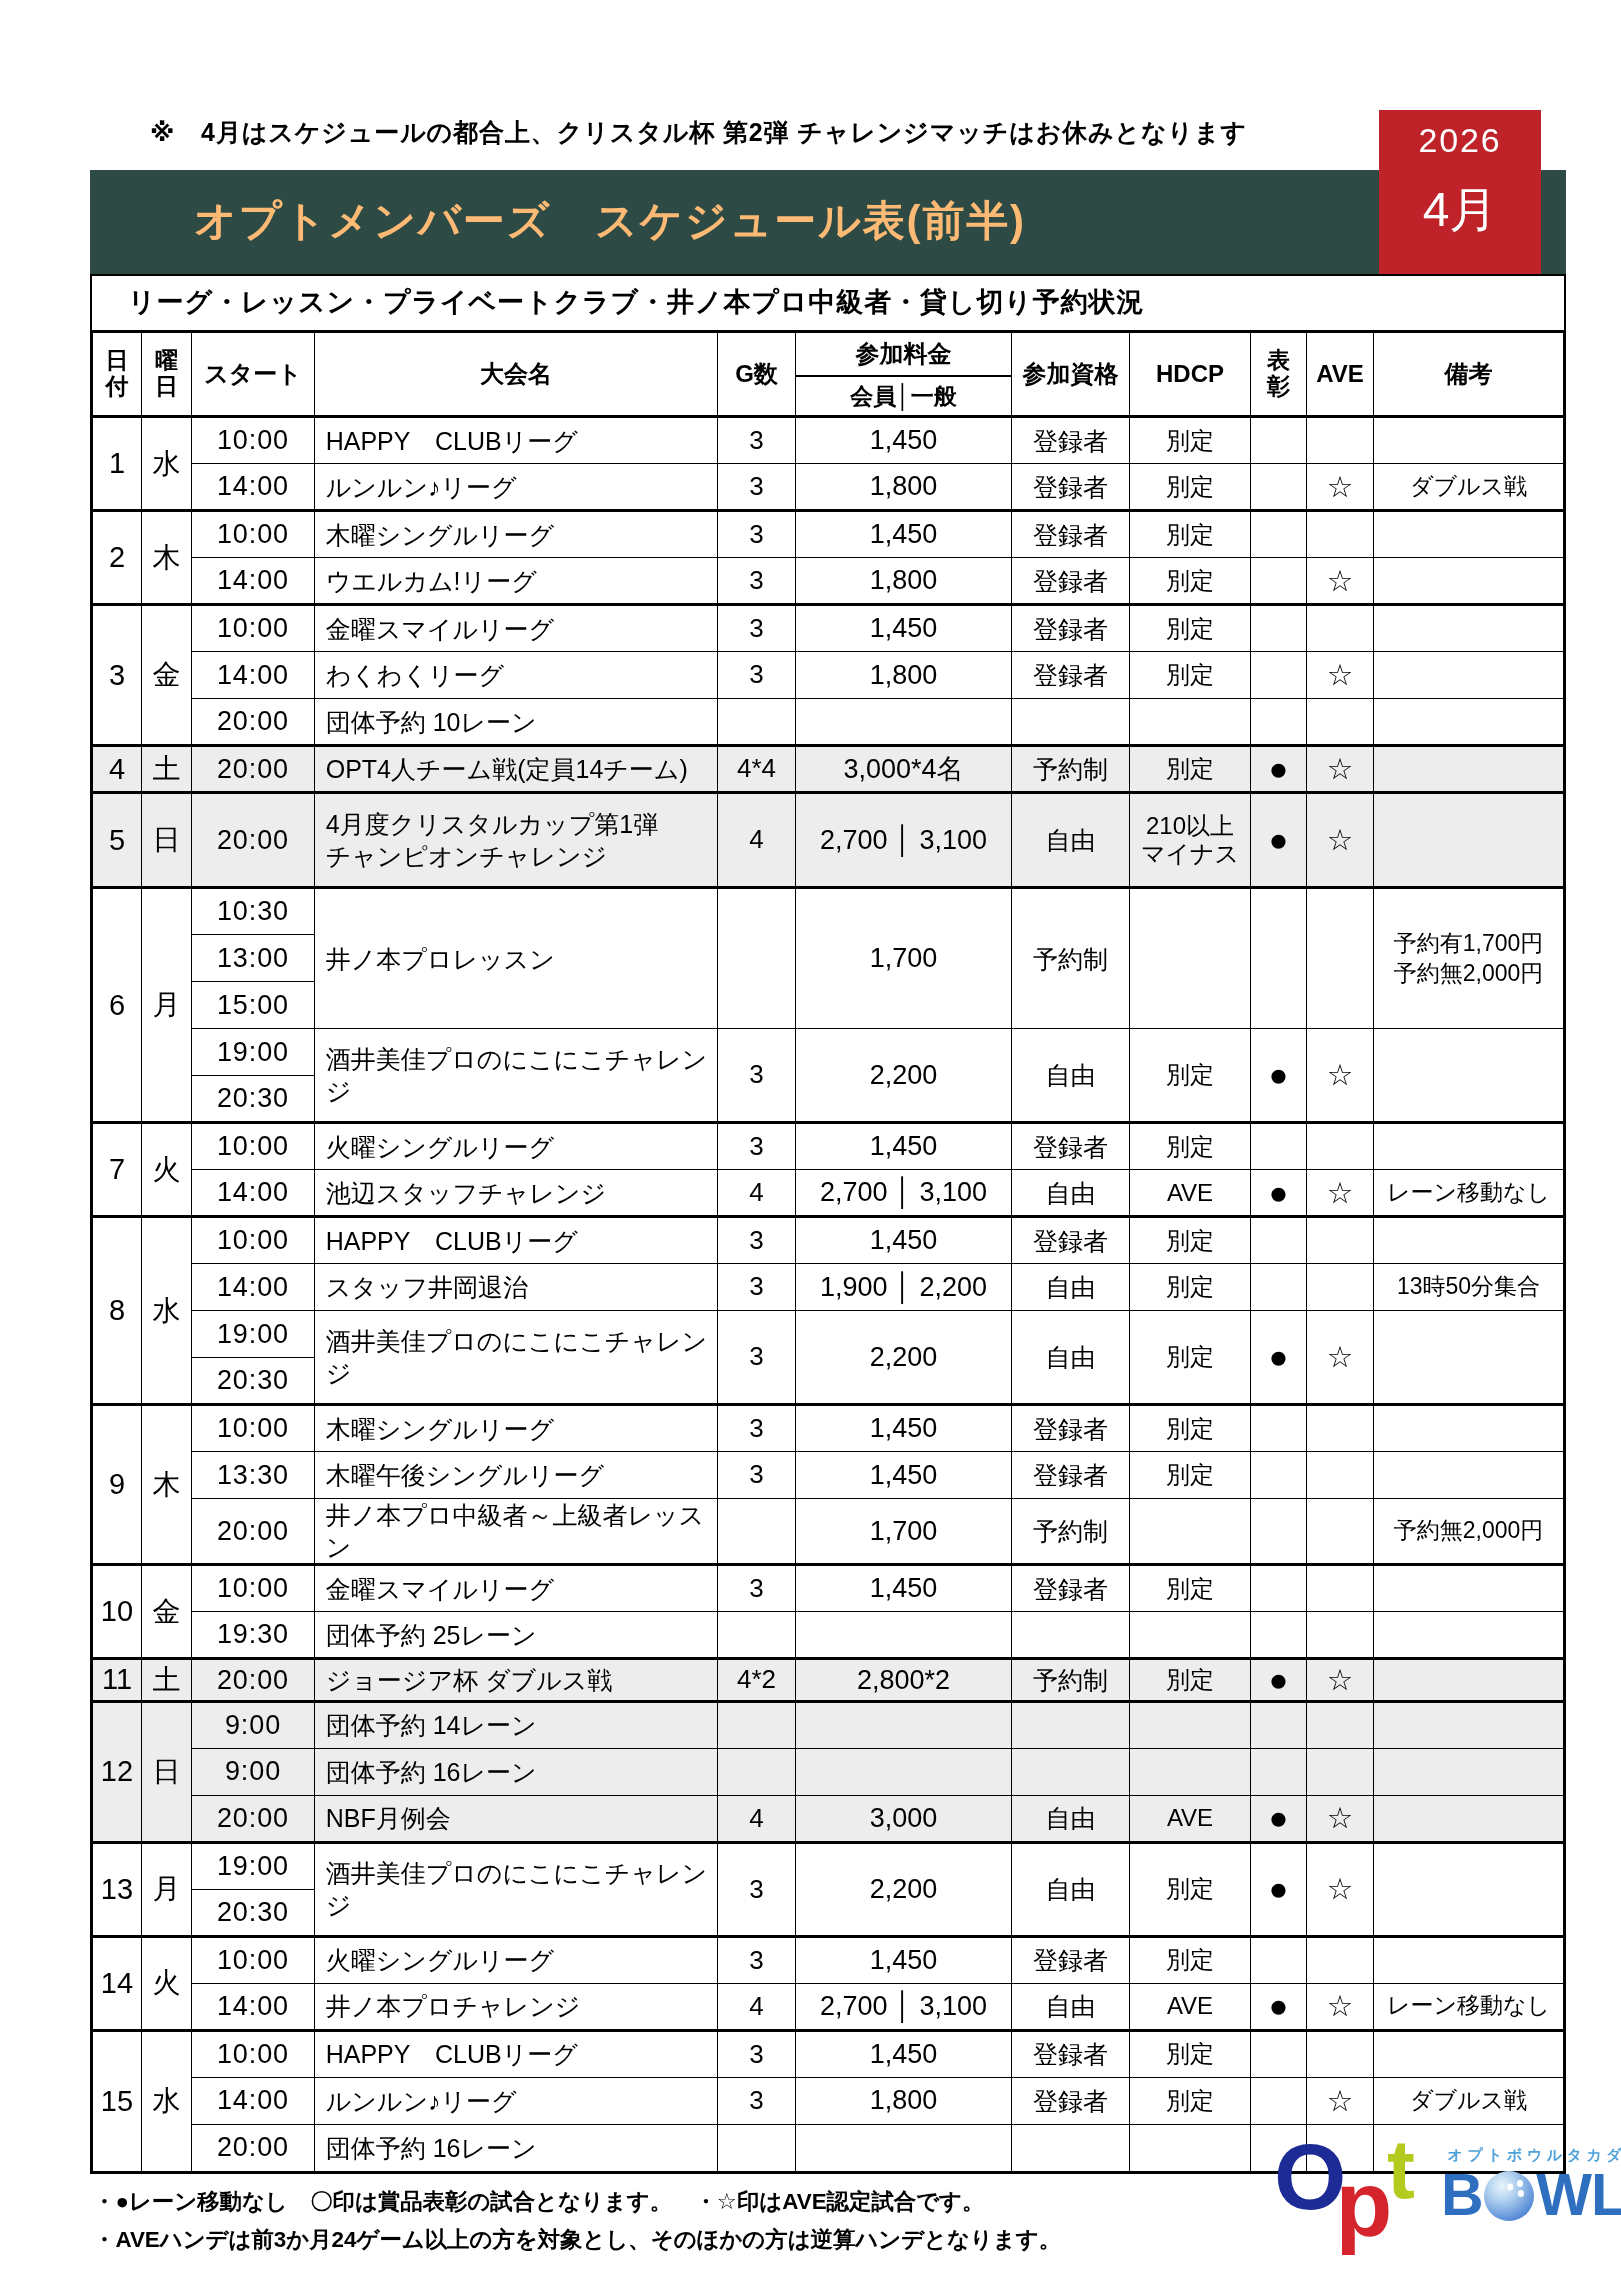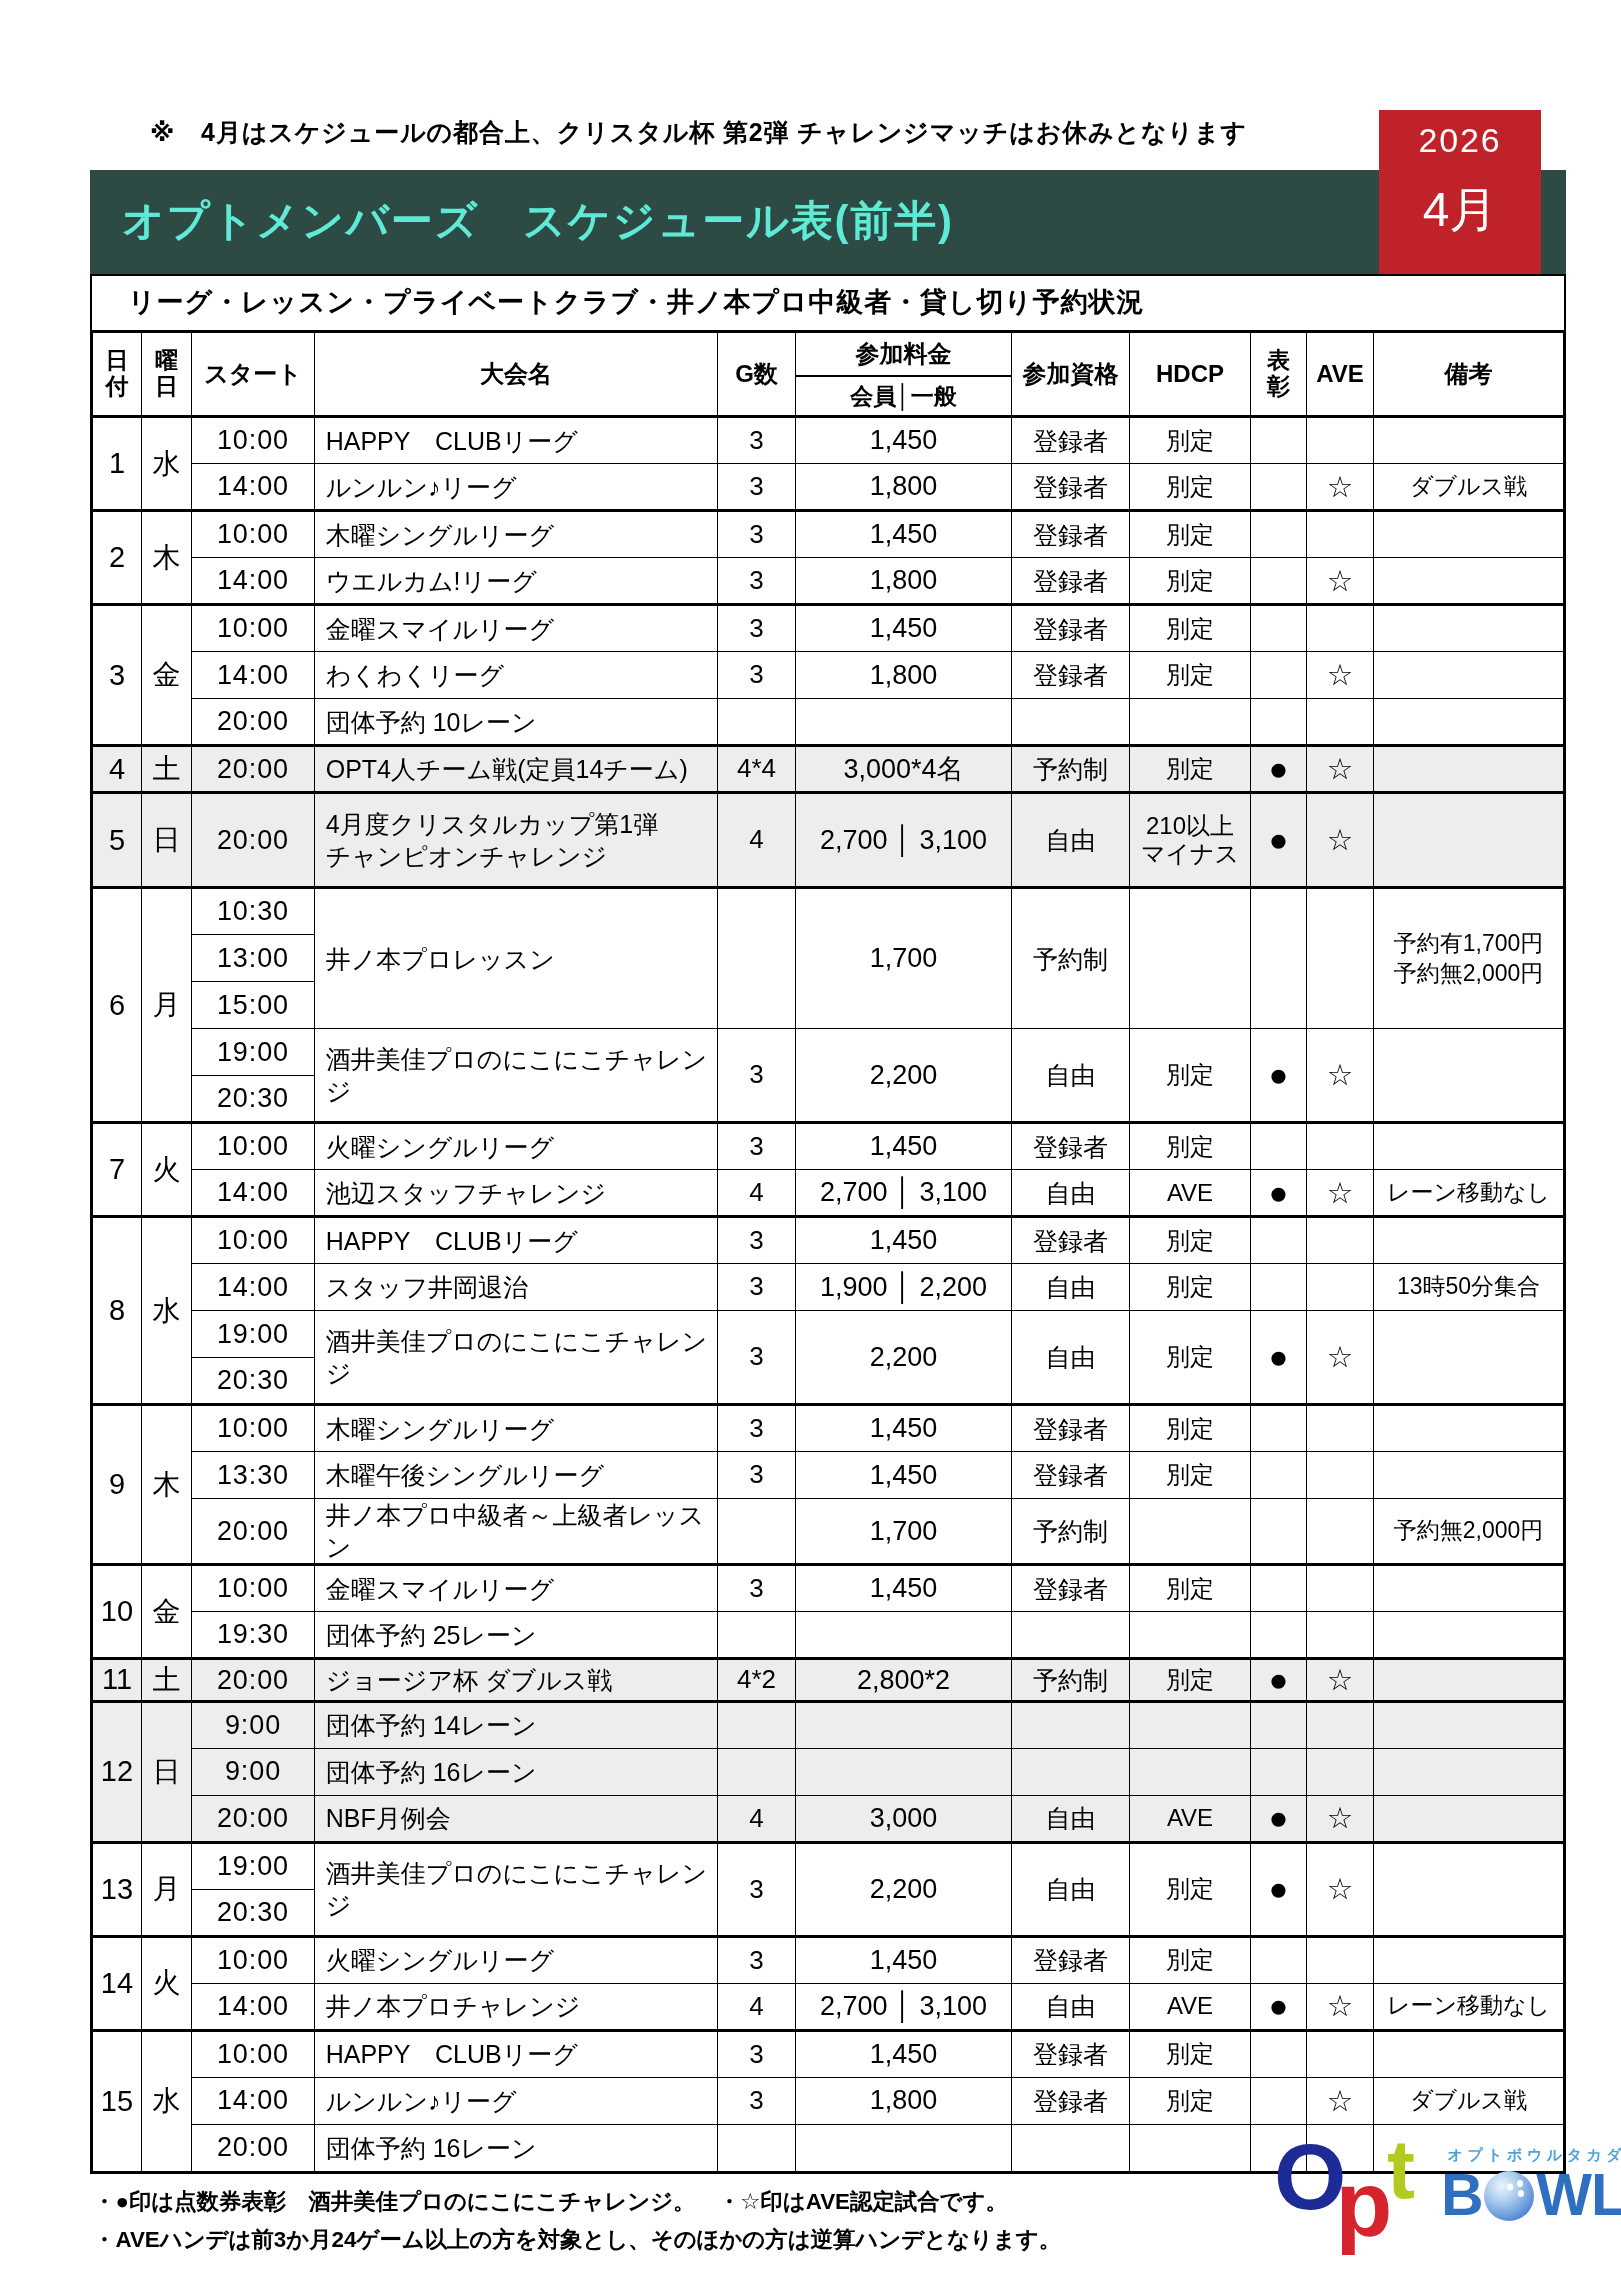--- a/index.html
+++ b/index.html
@@ -12,22 +12,22 @@
   .notice {
     position:absolute; left:150px; top:116px; font-size:25px; font-weight:bold;
     letter-spacing:0.9px; white-space:nowrap;
   }
   
   .titlebar {
     position:absolute; left:90px; top:170px; width:1476px; height:104px;
     background:#2e4a45;
   }
   .titlebar .title {
-    display:block; padding-left:32px; line-height:102px; font-size:42px;
-    font-weight:bold; color:#5eead4; letter-spacing:1.8px; white-space:nowrap;
+    display:block; padding-left:104px; line-height:102px; font-size:42px;
+    font-weight:bold; color:#fdba74; letter-spacing:1.8px; white-space:nowrap;
   }
   
   .badge {
     position:absolute; left:1363px; top:110px; width:162px; height:164px;
     background:#bf2228; color:#fff; text-align:center; z-index:3;margin-left:16px;
   }
   .badge-year { margin-top:10.7px; font-size:34px; letter-spacing:1.8px; }
   .badge-month { margin-top:18px; font-size:48px; }
   
   .table-wrap {
@@ -527,21 +527,21 @@
           <td class="c-hdcp"></td>
           <td class="c-award"></td>
           <td class="c-ave"></td>
           <td class="c-remarks"></td>
         </tr>
       </tbody>
   </table>
 </div>
 
 <div class="notes">
-  <div>・●印は点数券表彰　酒井美佳プロのにこにこチャレンジ。　・☆印はAVE認定試合です。</div>
+  <div>・●レーン移動なし　〇印は賞品表彰の試合となります。　・☆印はAVE認定試合です。</div>
   <div>・AVEハンデは前3か月24ゲーム以上の方を対象とし、そのほかの方は逆算ハンデとなります。</div>
 </div>
 
 <div class="logo">
   <span class="lg-o">O</span>
   <span class="lg-p">p</span>
   <span class="lg-t">t</span>
   <span class="lg-right">
     <span class="lg-kana">オプトボウルタカダ</span>
     <span class="lg-bowl">

